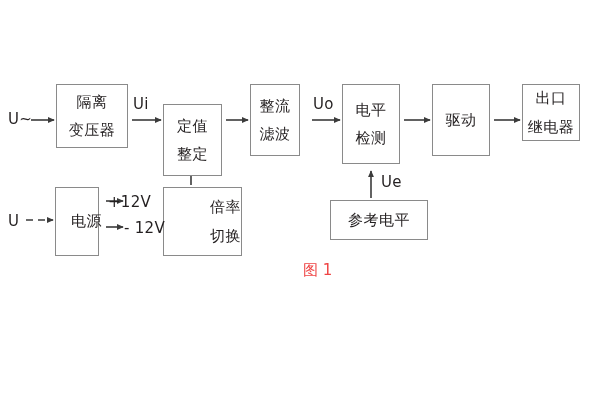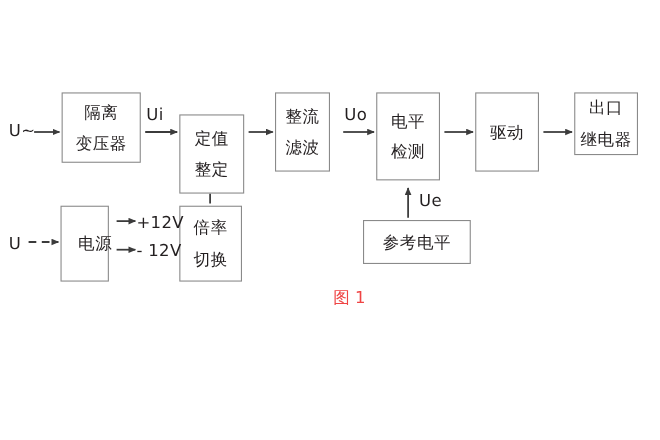--- a/index.html
+++ b/index.html
@@ -140,38 +140,38 @@
 
   <div class="box" style="left:522px; top:84px;  width:58px; height:57px;">
     <span class="ln">出口</span>
     <span class="ln">继电器</span>
   </div>
 
   <div class="box" style="left:55px;  top:187px; width:44px; height:69px;padding-left:19px;">
     <span class="ln">电源</span>
   </div>
 
-  <div class="box" style="left:163px; top:187px; width:57px; height:69px;">
+  <div class="box" style="left:163px; top:187px; width:79px; height:69px;align-items:flex-end;">
     <span class="ln">倍率</span>
     <span class="ln">切换</span>
   </div>
 
   <div class="box" style="left:330px; top:200px; width:98px; height:40px; line-height:1.2;">
     <span class="ln">参考电平</span>
   </div>
 
   <div class="lbl lbl-lat" style="left:8px;   top:110px;">U~</div>
 
   <div class="lbl lbl-lat" style="left:133px; top:95px;">Ui</div>
 
   <div class="lbl lbl-lat" style="left:313px; top:95px;">Uo</div>
 
   <div class="lbl lbl-lat" style="left:381px; top:173px;">Ue</div>
 
   <div class="lbl lbl-lat" style="left:8px;   top:212px;">U</div>
 
-  <div class="lbl lbl-lat" style="left:124px; top:193px;">+12V</div>
+  <div class="lbl lbl-lat" style="left:108px; top:193px;">+12V</div>
 
   <div class="lbl lbl-lat" style="left:124px; top:219px;">- 12V</div>
 
   <div class="caption" style="left:303px; top:261px;">图 1</div>
 
 </div>
 
 </body></html>

